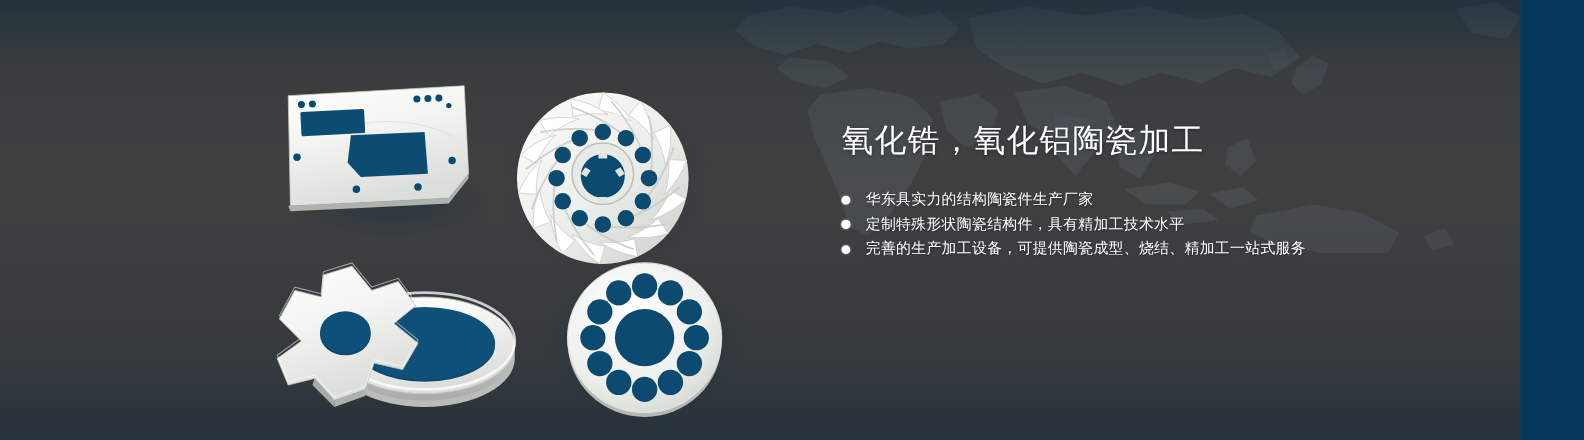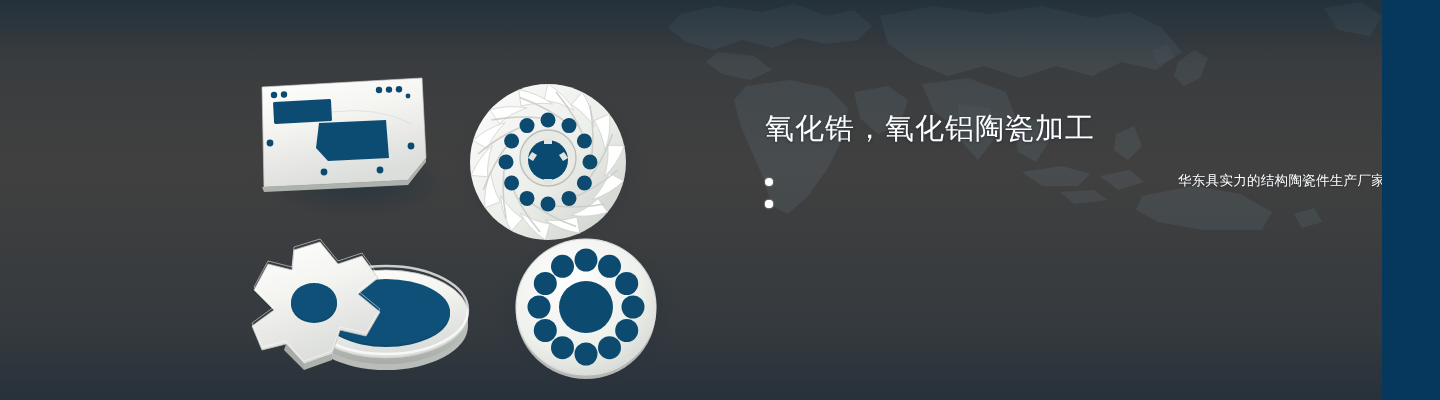--- a/index.html
+++ b/index.html
@@ -95,21 +95,20 @@
   }
   .bullet {
     position: relative;
     padding-left: 22px;
     color: #ffffff;
     font-size: 13.5px;
     line-height: 22.5px;
     letter-spacing: 0.3px;
     white-space: nowrap;
     text-shadow: 0 1px 2px rgba(0,18,38,0.35);
-    text-align: right;
   }
   .dot {
     position: absolute;
     left: 0;
     top: 7.5px;
     width: 8px;
     height: 8px;
     border-radius: 50%;
     background: #ffffff;
     box-shadow: 0 0 2px rgba(255,255,255,0.5);
@@ -321,17 +320,22 @@
     <ul class="bullets">
       <li class="bullet">
         <span class="dot"></span>
         <span>华东具实力的结构陶瓷件生产厂家</span>
       </li>
       <li class="bullet">
         <span class="dot"></span>
       </li>
       <li class="bullet">
         <span class="dot"></span>
+        <span>定制特殊形状陶瓷结构件，具有精加工技术水平</span>
+      </li>
+      <li class="bullet">
+        <span class="dot"></span>
+        <span>完善的生产加工设备，可提供陶瓷成型、烧结、精加工一站式服务</span>
       </li>
     </ul>
   </div>
 
 </div>
 
 </body></html>

